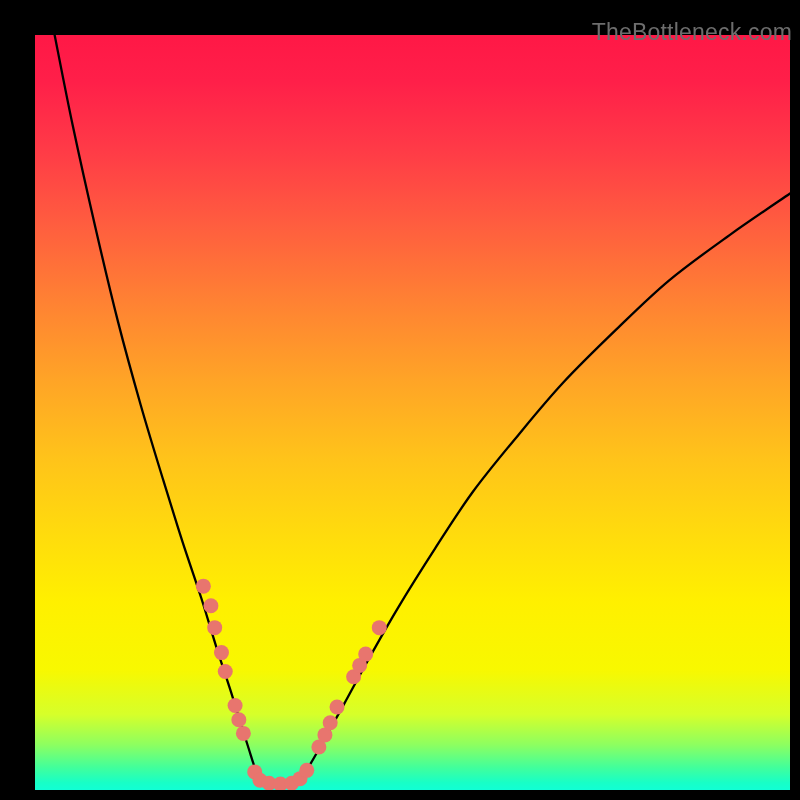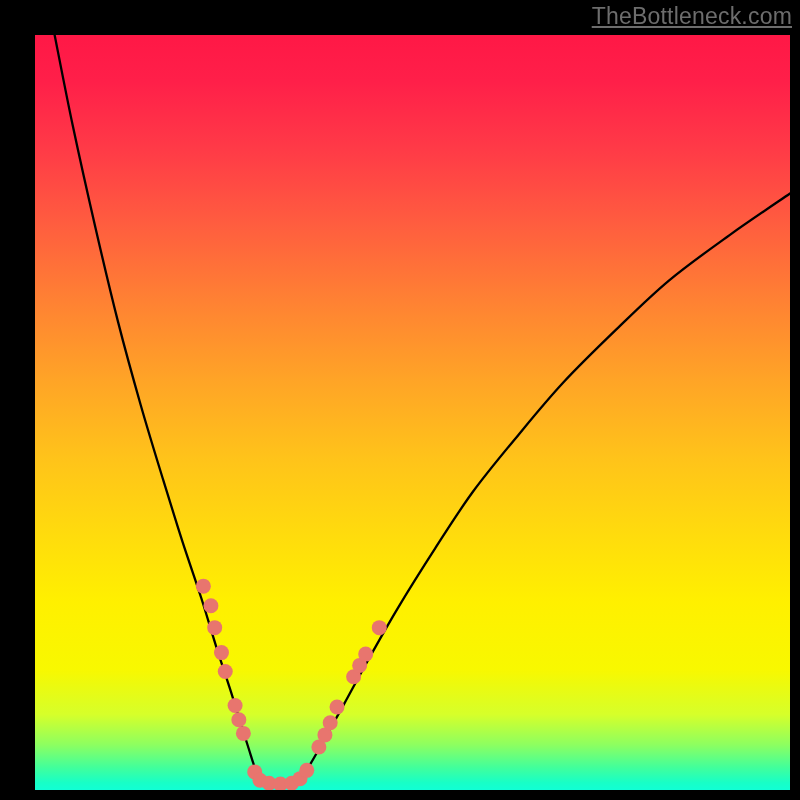--- a/index.html
+++ b/index.html
@@ -40,28 +40,27 @@
       #d6ff2a 90%,
       #8dff60 94%,
       #42ff9b 97%,
       #18ffc6 99%,
       #11ffd5 100%
     );
     overflow: hidden;
   }
   .watermark {
     position: absolute;
-    top: 3px;
+    top: 19px;
     right: 8px;
     color: #6d6d6d;
     font-size: 23px;
     font-weight: 500;
     letter-spacing: 0.2px;
     user-select: none;
-    text-decoration: underline;
   }
   svg.curves {
     position: absolute;
     left: 0;
     top: 0;
     width: 755px;
     height: 755px;
   }
   .curve-path {
     fill: none;

